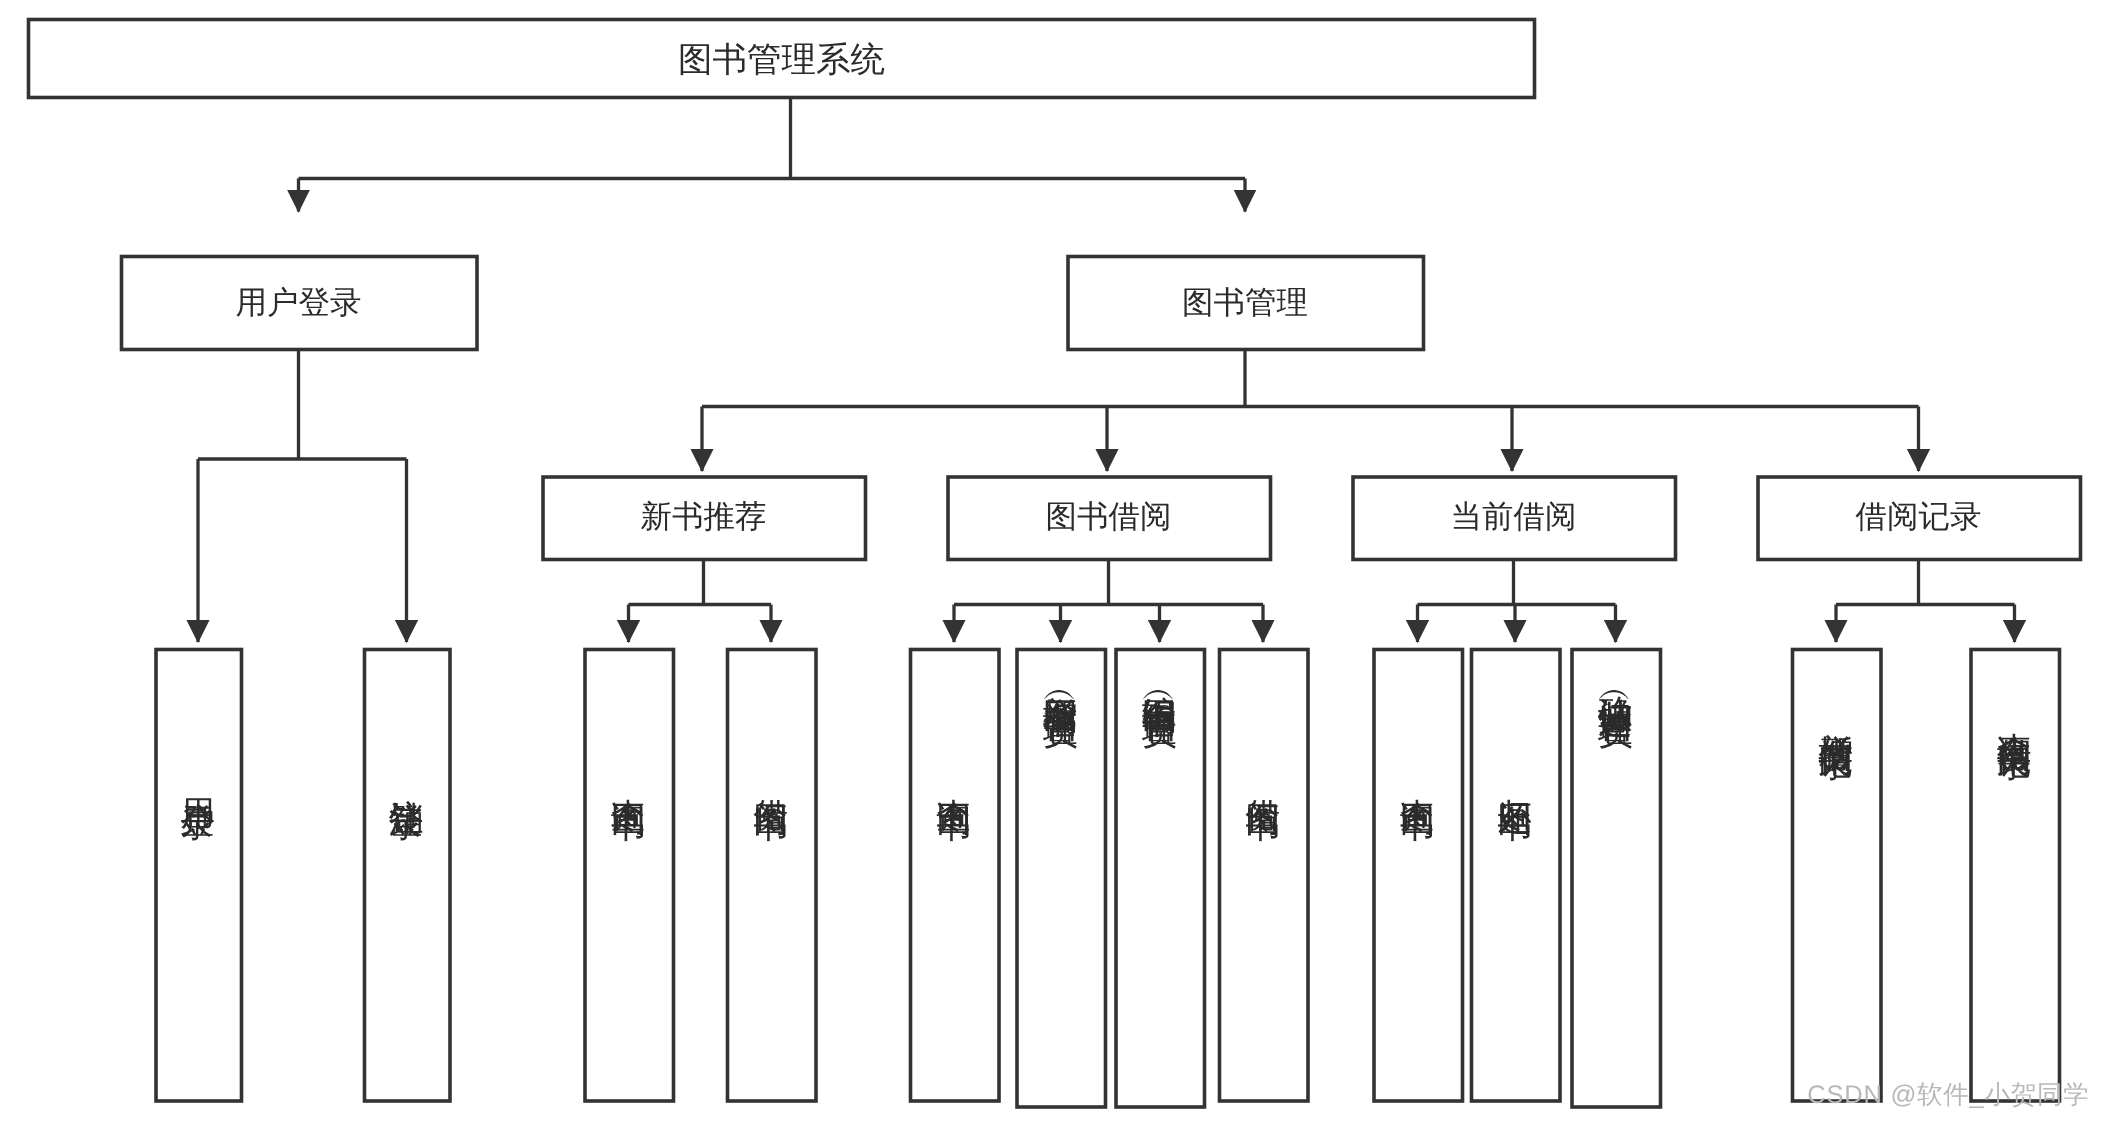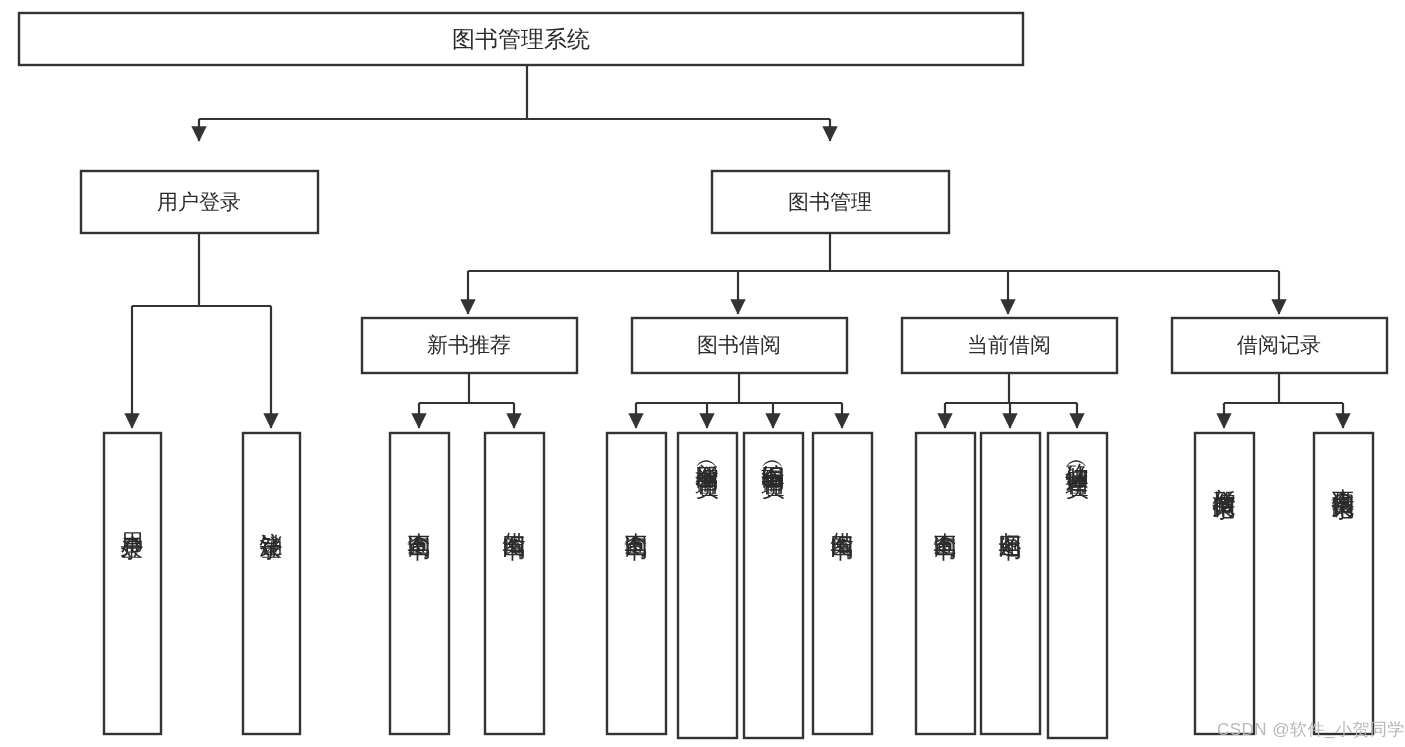--- a/index.html
+++ b/index.html
@@ -64,21 +64,21 @@
     font-size: 23px;
     line-height: 1.08;
     letter-spacing: 2px;
     color: #2b2b2b;
     white-space: nowrap;
     transform: translateX(-50%);
     pointer-events: none;
   }
   .watermark {
     position: absolute;
-    right: 0;
+    right: 12px;
     bottom: 6px;
     font-family: "Liberation Sans", "DejaVu Sans", sans-serif;
     font-size: 17px;
     color: #b8b8b8;
     letter-spacing: 0.5px;
     white-space: nowrap;
   }
 </style>
 </head>
 <body>

